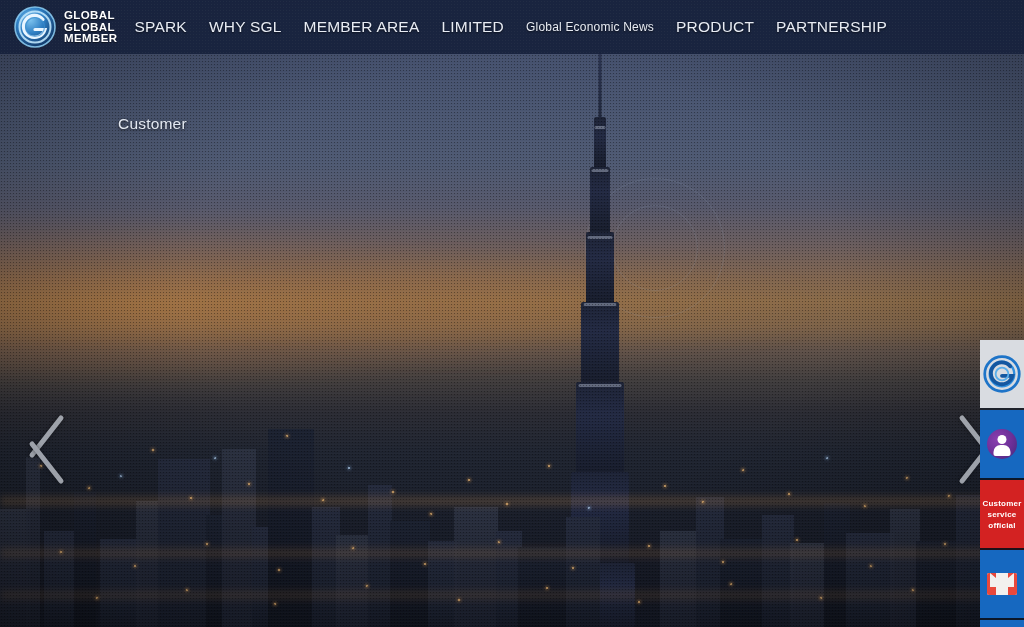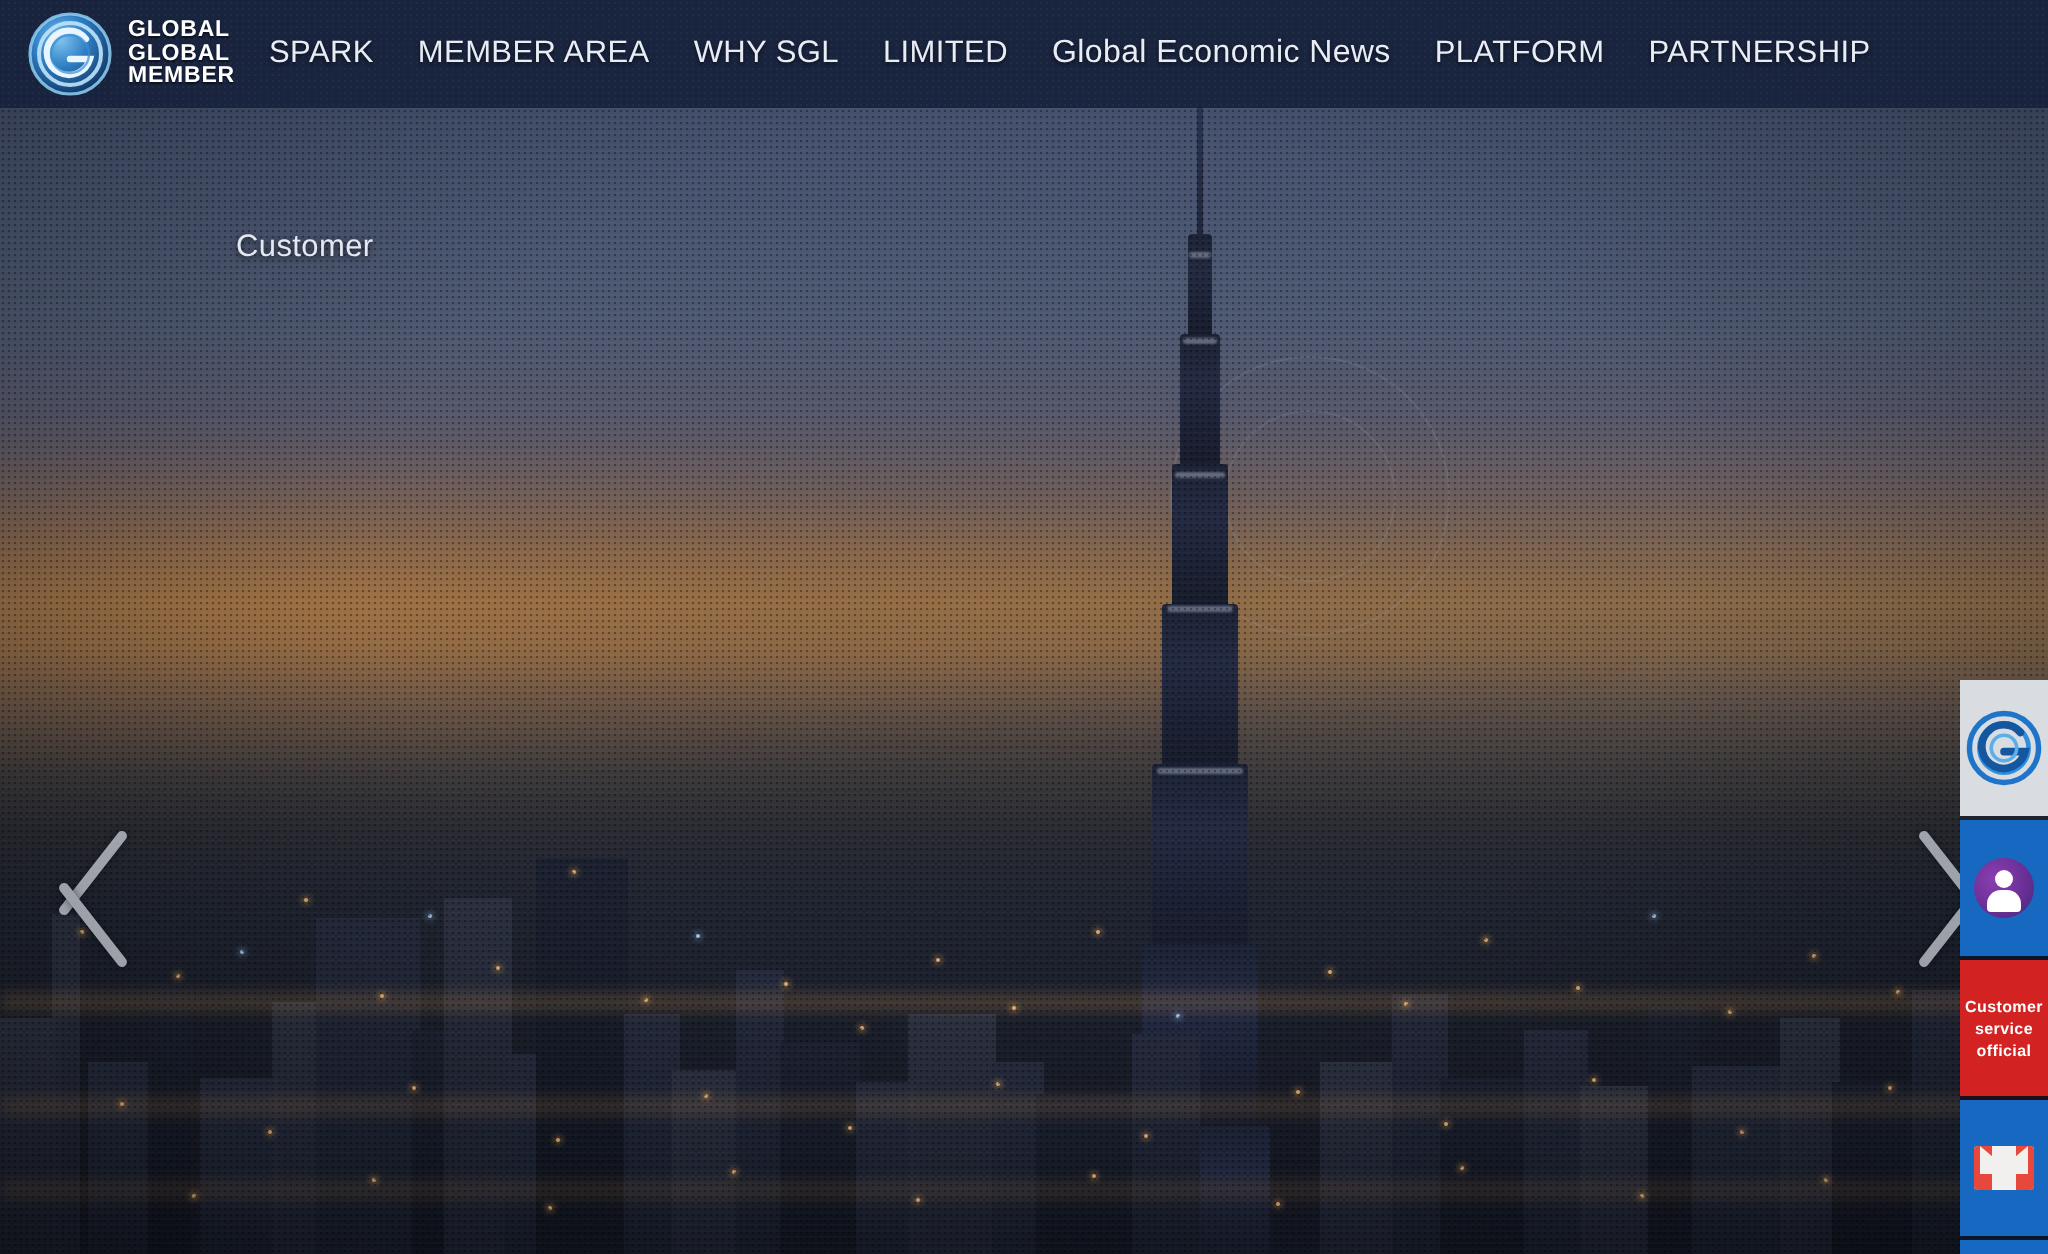--- a/index.html
+++ b/index.html
@@ -249,21 +249,21 @@
   }
   .nav a {
     color: #e8ecf4;
     text-decoration: none;
     font-size: 15.5px;
     letter-spacing: 0.2px;
     padding: 6px 11px;
     white-space: nowrap;
     text-shadow: 0 1px 2px rgba(0,0,0,0.6);
   }
-  .nav a.mixed { font-size: 16px; }
+  .nav a.mixed { font-size: 12px; }
 
   
   .languages {
     position: absolute;
     left: 118px;
     top: 115px;
     color: #e3e8f1;
     font-size: 15.5px;
     letter-spacing: 0.2px;
     text-shadow: 0 1px 3px rgba(0,0,0,0.65);
@@ -540,25 +540,25 @@
       </div>
       <div class="brand-text">
         <div>GLOBAL</div>
         <div>GLOBAL</div>
         <div>MEMBER</div>
       </div>
     </div>
 
     <nav class="nav">
       <a href="#">SPARK</a>
+      <a href="#">WHY SGL</a>
       <a href="#">MEMBER AREA</a>
-      <a href="#">WHY SGL</a>
       <a href="#">LIMITED</a>
       <a href="#" class="mixed">Global Economic News</a>
-      <a href="#">PLATFORM</a>
+      <a href="#">PRODUCT</a>
       <a href="#">PARTNERSHIP</a>
 
     </nav>
   </header>
 
   <div class="languages">Customer</div>
 
   <div class="arrow left">
     <i class="a"></i>
     <i class="b"></i>

